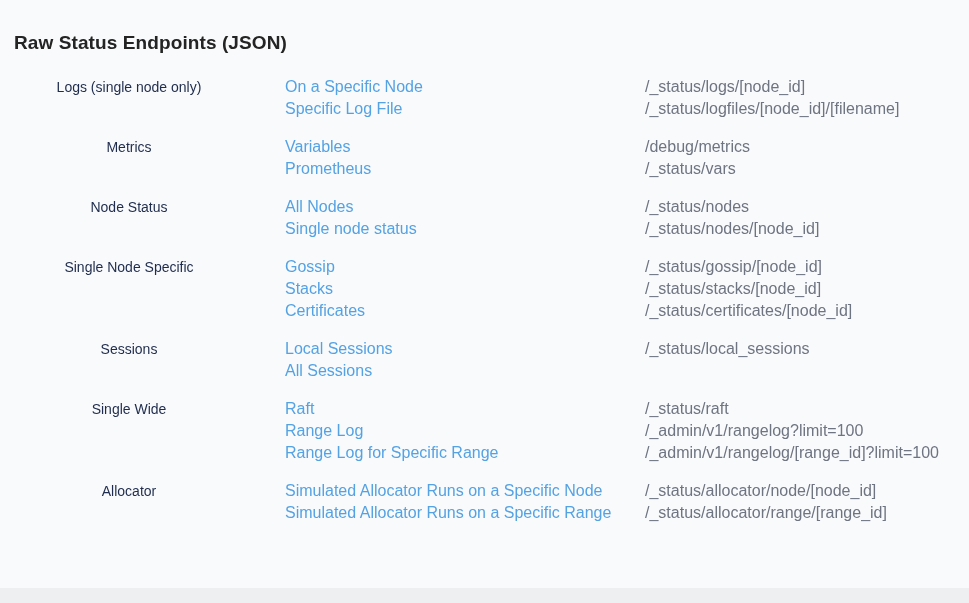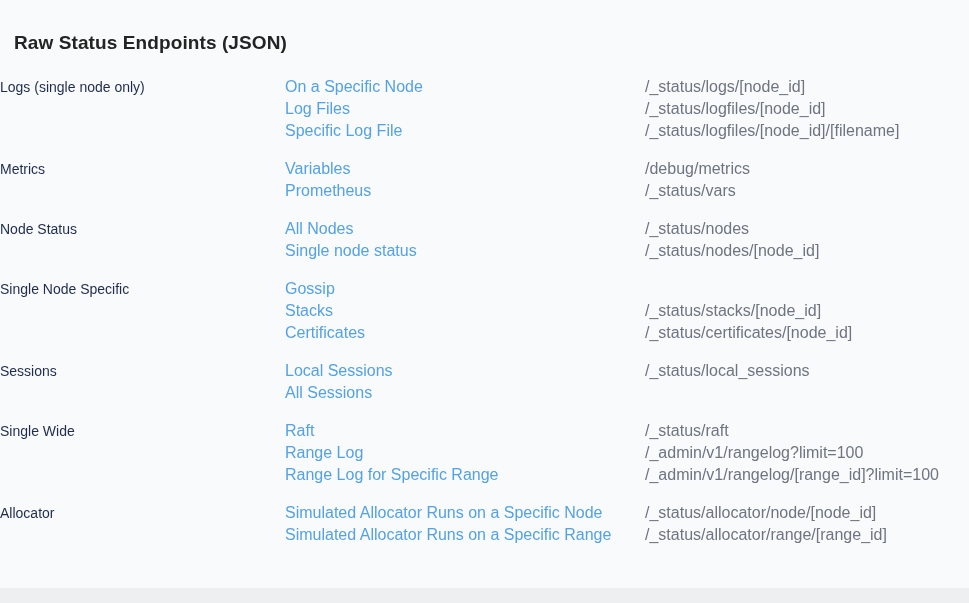--- a/index.html
+++ b/index.html
@@ -20,21 +20,21 @@
     color: var(--title, #242424);
   }
   .groups { }
   .group {
     display: grid;
     grid-template-columns: 258px 1fr;
     column-gap: 27px;
     margin-bottom: 16px;
   }
   .category {
-    text-align: left;
+    text-align: center;
     font-size: 14px;
     line-height: 22px;
     color: var(--category, #1f2c4d);
   }
   .entries { }
   .entry {
     display: grid;
     grid-template-columns: 360px 1fr;
     font-size: 16px;
     line-height: 22px;
@@ -62,24 +62,20 @@
 
   <div class="groups" id="groups">
       <div class="group">
         <div class="category">Logs (single node only)</div>
         <div class="entries">
           <div class="entry">
             <div class="link-cell"><a href="#">On a Specific Node</a></div>
             <span class="path">/_status/logs/[node_id]</span>
           </div>
           <div class="entry">
-            <div class="link-cell"><a href="#">Log Files</a></div>
-            <span class="path">/_status/logfiles/[node_id]</span>
-          </div>
-          <div class="entry">
             <div class="link-cell"><a href="#">Specific Log File</a></div>
             <span class="path">/_status/logfiles/[node_id]/[filename]</span>
           </div>
         </div>
       </div>
       <div class="group">
         <div class="category">Metrics</div>
         <div class="entries">
           <div class="entry">
             <div class="link-cell"><a href="#">Variables</a></div>
@@ -102,20 +98,21 @@
             <div class="link-cell"><a href="#">Single node status</a></div>
             <span class="path">/_status/nodes/[node_id]</span>
           </div>
         </div>
       </div>
       <div class="group">
         <div class="category">Single Node Specific</div>
         <div class="entries">
           <div class="entry">
             <div class="link-cell"><a href="#">Gossip</a></div>
+            <span class="path">/_status/gossip/[node_id]</span>
           </div>
           <div class="entry">
             <div class="link-cell"><a href="#">Stacks</a></div>
             <span class="path">/_status/stacks/[node_id]</span>
           </div>
           <div class="entry">
             <div class="link-cell"><a href="#">Certificates</a></div>
             <span class="path">/_status/certificates/[node_id]</span>
           </div>
         </div>

